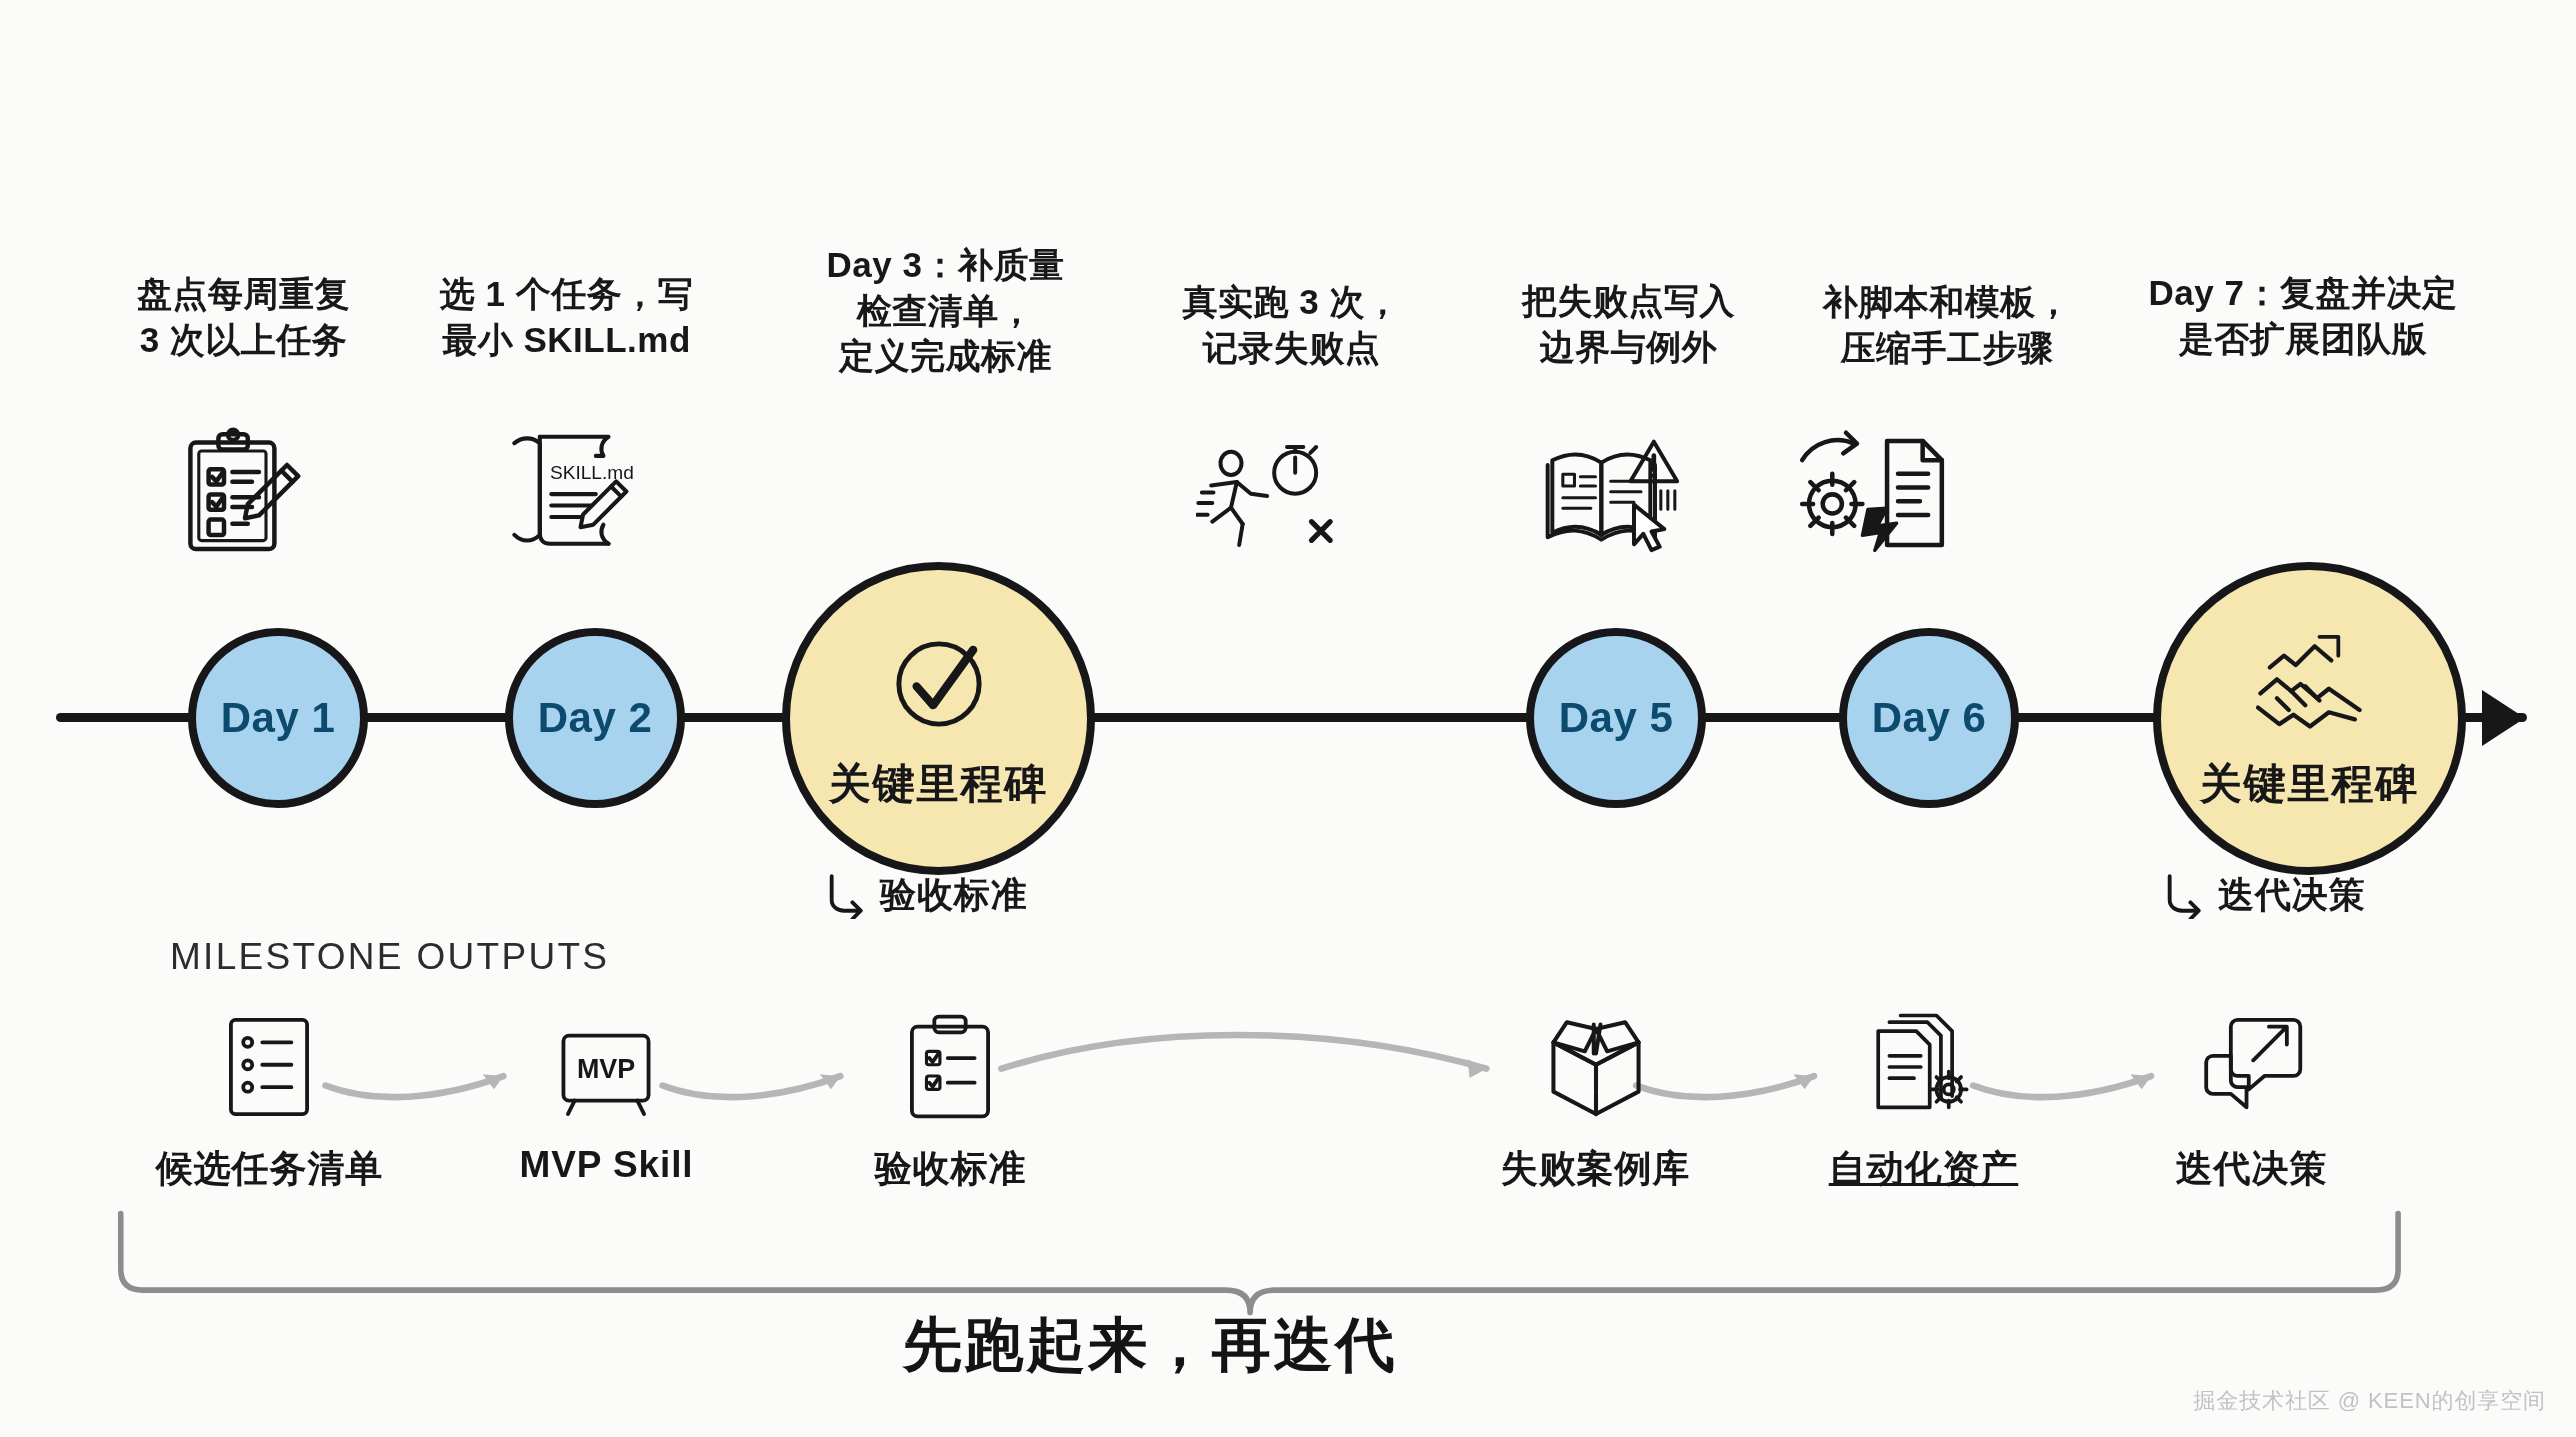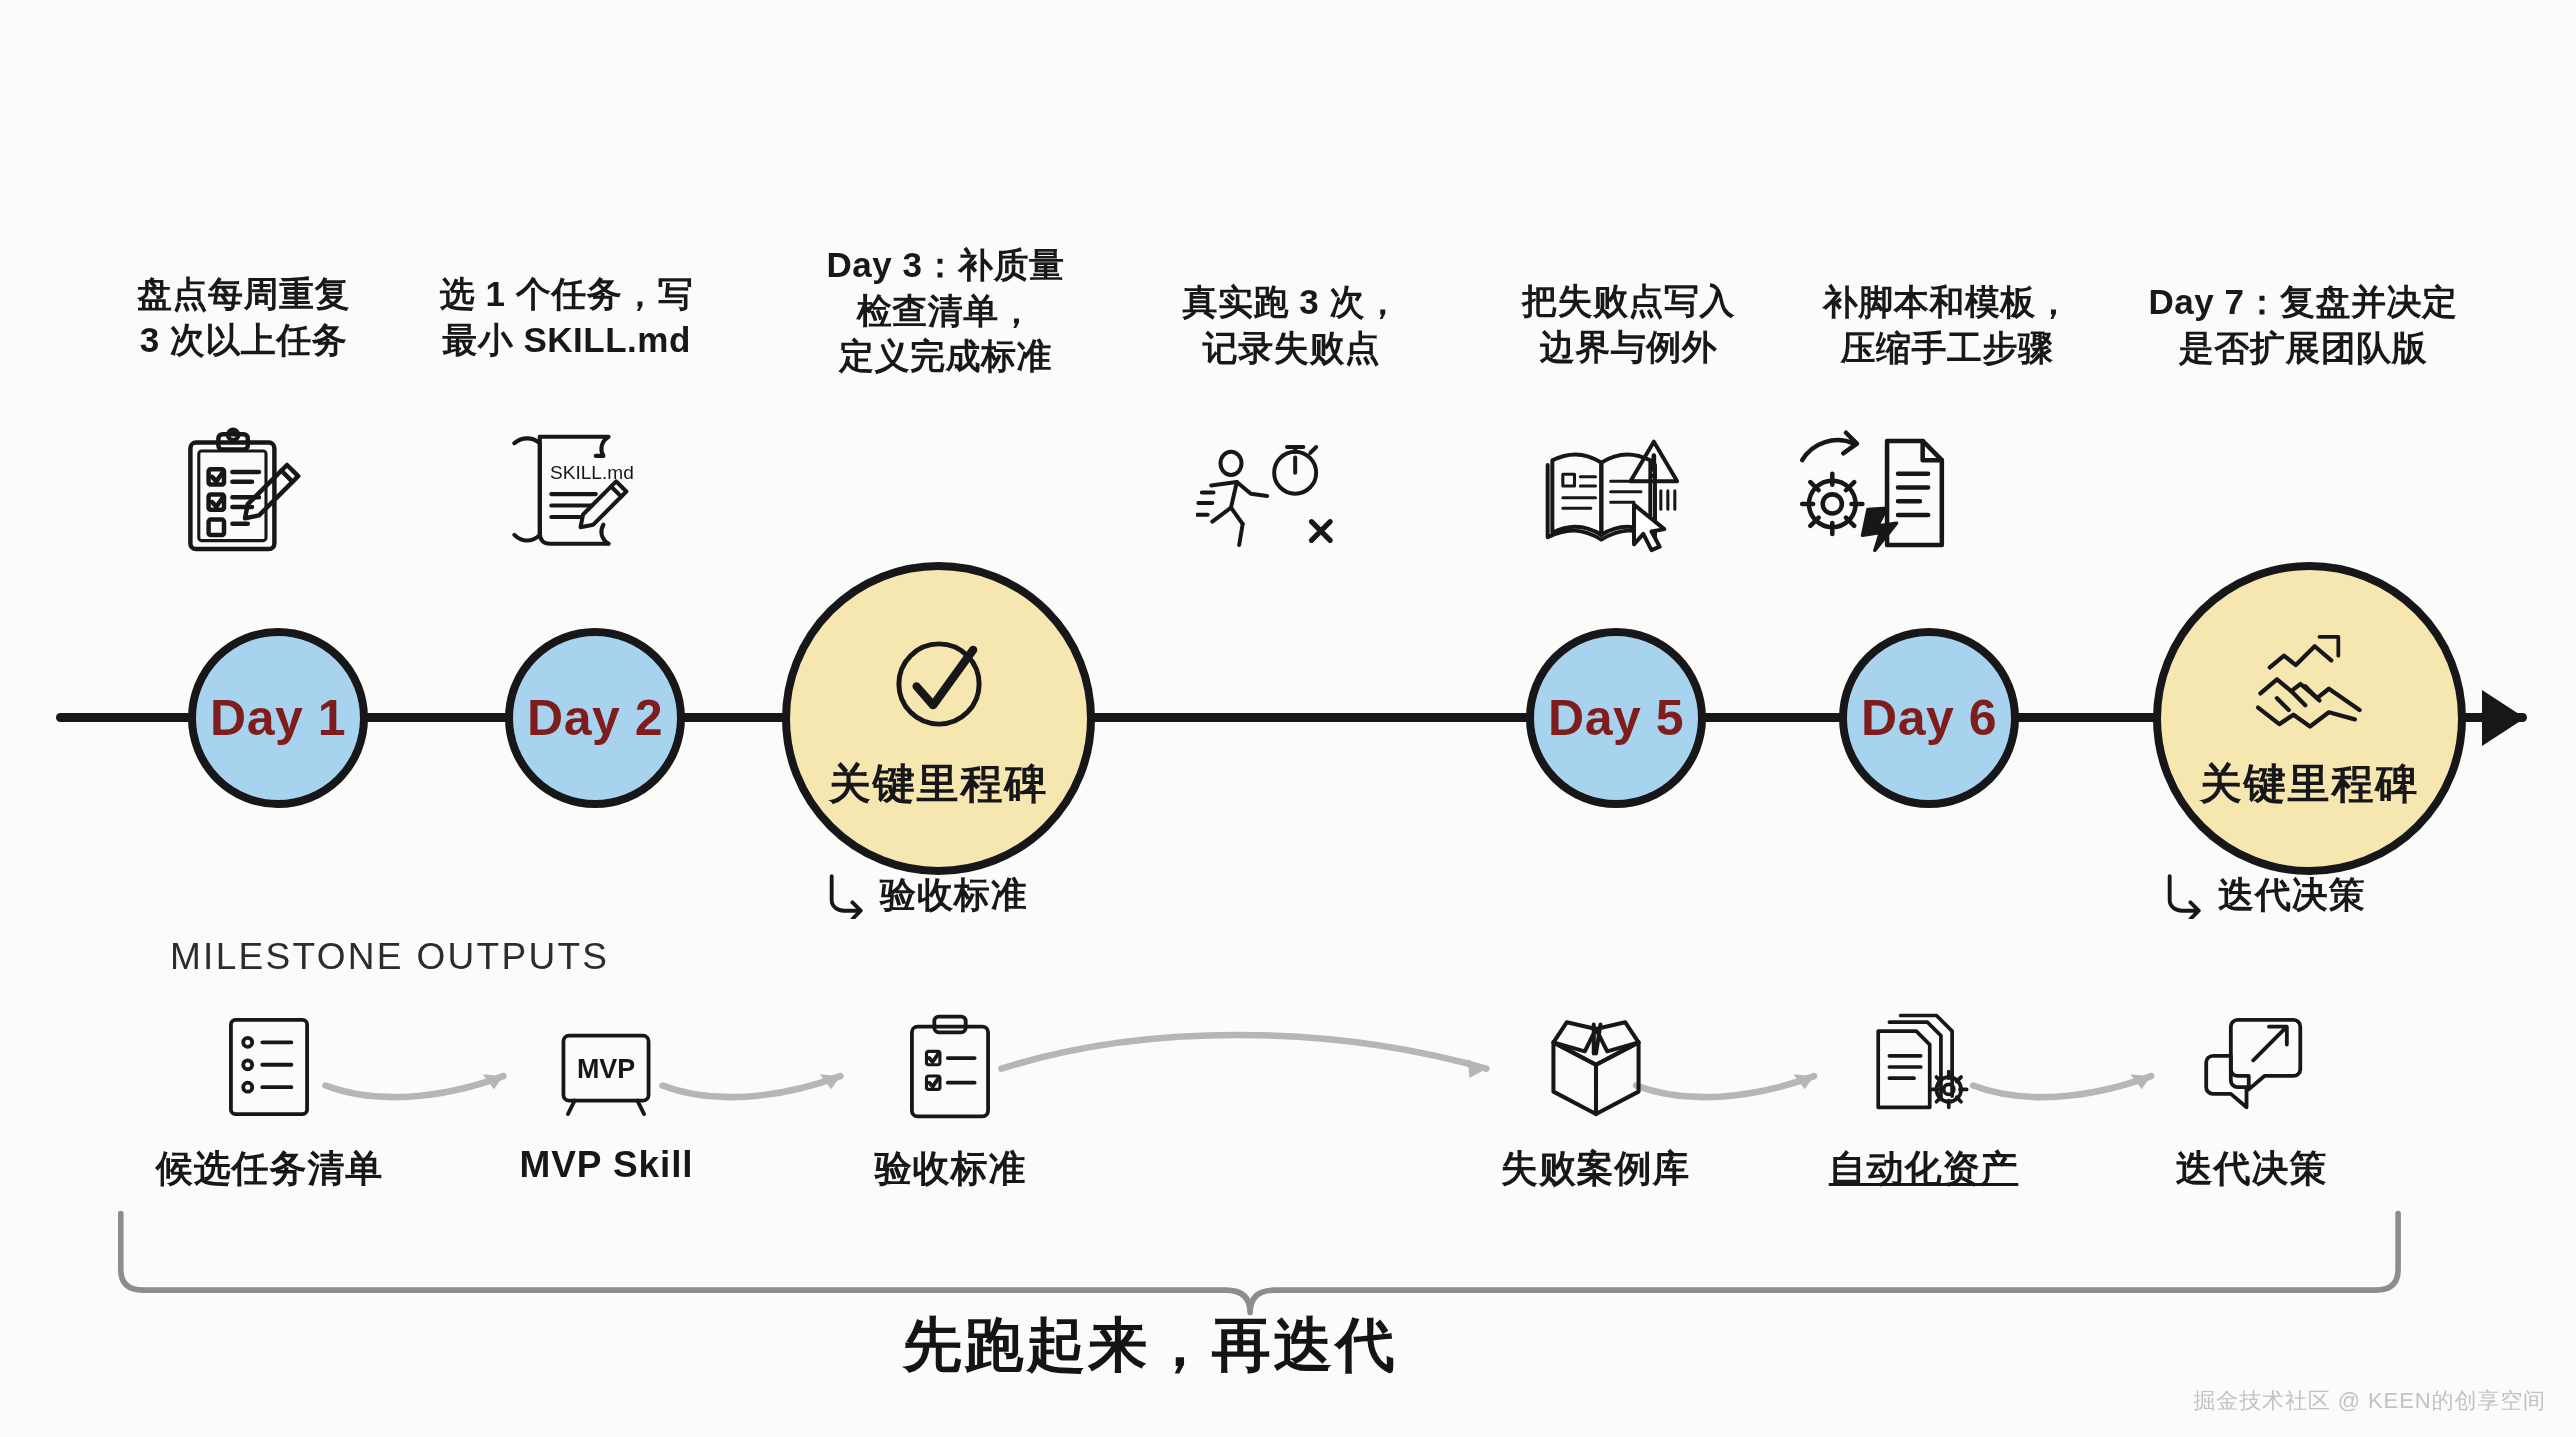--- a/index.html
+++ b/index.html
@@ -27,21 +27,21 @@
     line-height: 1.30;
     letter-spacing: 0.5px;
     white-space: pre-line;
   }
   .caption.c1 { left: 103px;  top: 271px; width: 281px; font-size: 35px; }
   .caption.c2 { left: 412px;  top: 271px; width: 309px; font-size: 35px; }
   .caption.c3 { left: 777px;  top: 242px; width: 337px; font-size: 35px; }
   .caption.c4 { left: 1151px; top: 279px; width: 281px; font-size: 35px; }
   .caption.c5 { left: 1488px; top: 279px; width: 281px; font-size: 35px; font-family: Liberation Serif, serif; }
   .caption.c6 { left: 1788px; top: 279px; width: 318px; font-size: 35px; }
-  .caption.c7 { left: 2125px; top: 279px; width: 356px; font-size: 35px; }
+  .caption.c7 { left: 2125px; top: 270px; width: 356px; font-size: 35px; }
 
   
   .stepicon {
     position: absolute;
     width: 140px;
     height: 140px;
   }
   .stepicon svg { width: 100%; height: 100%; display: block; }
 
   .i1 { left: 175px;  top: 423px; }
@@ -80,23 +80,23 @@
     flex-direction: column;
     align-items: center;
     justify-content: center;
   }
   .node.day {
     width: 180px; height: 180px;
     background: #a8d3ef;
     top: 628px;
   }
   .node.day .nlabel {
-    font-size: 50px;
+    font-size: 42px;
     font-weight: 600;
-    color: #7f1d1d;
+    color: #0c4a6e;
     letter-spacing: 0.5px;
   }
   .node.milestone {
     width: 313px; height: 313px;
     background: #f6e7b1;
     top: 562px;
   }
   .node.milestone .nlabel {
     font-size: 42px;
     font-weight: bold;

